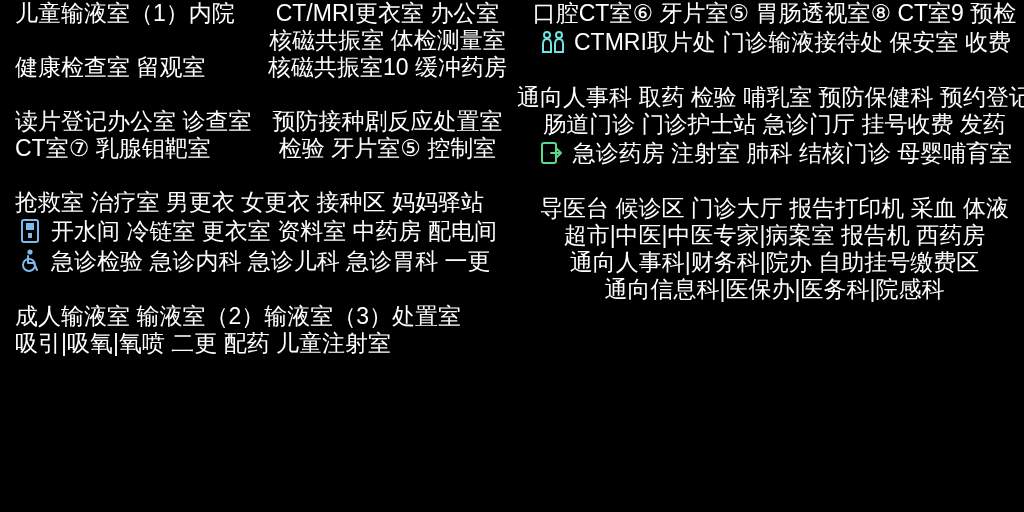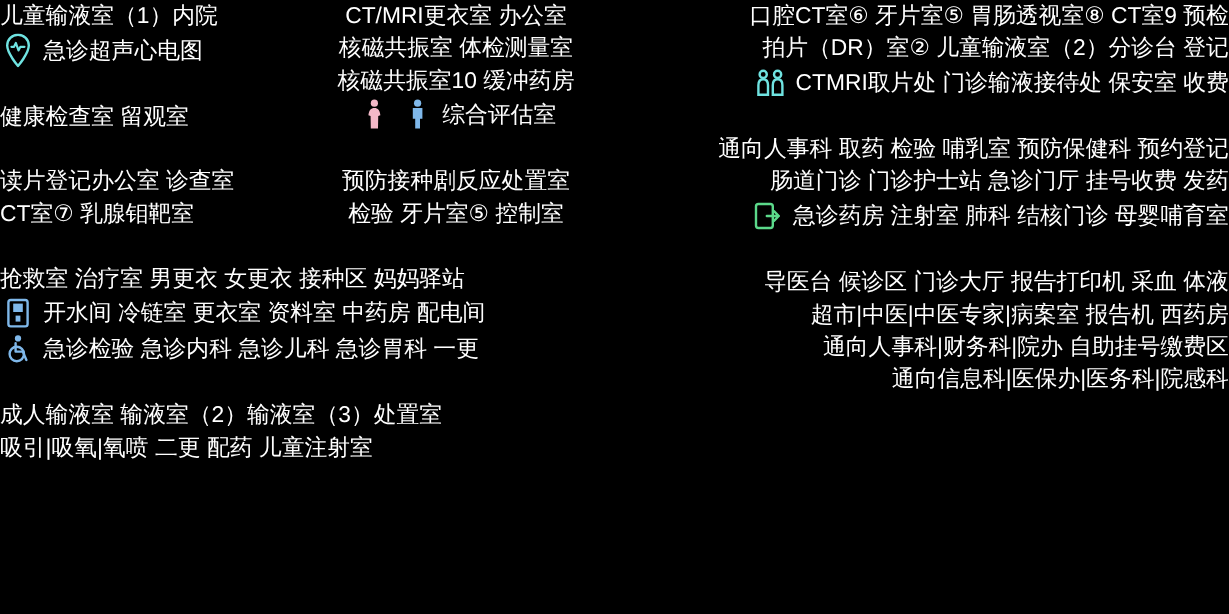--- a/index.html
+++ b/index.html
@@ -10,31 +10,32 @@
     overflow:hidden;
   }
   .board{position:relative;width:1024px;height:512px;}
   .col{position:absolute;top:0;}
   .col-left{left:0;width:250px;text-align:left;}
   .col-mid{left:250px;width:260px;}
   .col-right{left:510px;width:514px;text-align:left;}
 
   .line{
     color:#ffffff;
-    font-size:19px;
+    font-size:23px;
     line-height:27px;
     white-space:nowrap;
     letter-spacing:0px;
     display:flex;
     align-items:center;
     gap:6px;
+    padding-left:15px;
   }
   .col-mid .line{justify-content:center;}
   .col-left .line{justify-content:flex-start;}
-  .col-right .line{justify-content:flex-end;}
+  .col-right .line{justify-content:center;}
   .line.spacer{height:27px;}
   .txt{display:inline-block;}
 
   
   .icon{
     display:inline-flex;
     align-items:center;
     justify-content:center;
     width:30px;height:30px;
     flex:0 0 30px;
@@ -47,29 +48,20 @@
 </style>
 </head>
 <body>
 
 <div class="board">
 
   <div class="col col-left">
     <div class="line">
         <span class="txt">儿童输液室（1）内院</span>
       </div>
-    <div class="line">
-      <span class="icon ic-cyan">
-        <svg width="24" height="28" viewBox="0 0 24 28">
-            <path d="M12 1C7 1 3 5 3 10c0 6.5 9 17 9 17s9-10.5 9-17c0-5-4-9-9-9z" fill="none" stroke="currentColor" stroke-width="2"></path>
-            <path d="M6.5 11h2.2l1.5-3.2 2.2 6.2 1.6-3h3.4" fill="none" stroke="currentColor" stroke-width="1.8" stroke-linejoin="round" stroke-linecap="round"></path>
-          </svg>
-      </span>
-      <span class="txt">急诊超声心电图</span>
-    </div>
     <div class="line spacer"></div>
     <div class="line">
         <span class="txt">健康检查室 留观室</span>
       </div>
     <div class="line spacer"></div>
     <div class="line">
         <span class="txt">读片登记办公室 诊查室</span>
       </div>
     <div class="line">
         <span class="txt">CT室⑦ 乳腺钼靶室</span>
@@ -110,50 +102,32 @@
   <div class="col col-mid">
     <div class="line">
         <span class="txt">CT/MRI更衣室 办公室</span>
       </div>
     <div class="line">
         <span class="txt">核磁共振室 体检测量室</span>
       </div>
     <div class="line">
         <span class="txt">核磁共振室10 缓冲药房</span>
       </div>
-    <div class="line">
-      <span class="icon ic-pink">
-        <svg width="18" height="28" viewBox="0 0 18 28">
-            <circle cx="9" cy="4" r="3" fill="currentColor"></circle>
-            <path d="M9 8c-3 0-4.5 2-5 6l1.8.6L6 25h6l.2-10.4 1.8-.6c-.5-4-2-6-5-6z" fill="currentColor"></path>
-          </svg>
-      </span>
-      <span class="icon ic-blue">
-        <svg width="18" height="28" viewBox="0 0 18 28">
-            <circle cx="9" cy="4" r="3" fill="currentColor"></circle>
-            <path d="M5 8h8v9h-2v8H7v-8H5z" fill="currentColor"></path>
-          </svg>
-      </span>
-      <span class="txt">综合评估室</span>
-    </div>
     <div class="line spacer"></div>
     <div class="line">
         <span class="txt">预防接种剧反应处置室</span>
       </div>
     <div class="line">
         <span class="txt">检验 牙片室⑤ 控制室</span>
       </div>
   </div>
 
   <div class="col col-right">
     <div class="line">
         <span class="txt">口腔CT室⑥ 牙片室⑤ 胃肠透视室⑧ CT室9 预检</span>
-      </div>
-    <div class="line">
-        <span class="txt">拍片（DR）室② 儿童输液室（2）分诊台 登记</span>
       </div>
     <div class="line">
       <span class="icon ic-cyan">
         <svg width="28" height="26" viewBox="0 0 28 26">
             <circle cx="8" cy="6" r="3" fill="none" stroke="currentColor" stroke-width="2"></circle>
             <circle cx="20" cy="6" r="3" fill="none" stroke="currentColor" stroke-width="2"></circle>
             <path d="M8 10c-3 0-4 2-4 5v8h8v-8c0-3-1-5-4-5z" fill="none" stroke="currentColor" stroke-width="2"></path>
             <path d="M20 10c-3 0-4 2-4 5v8h8v-8c0-3-1-5-4-5z" fill="none" stroke="currentColor" stroke-width="2"></path>
           </svg>
       </span>

